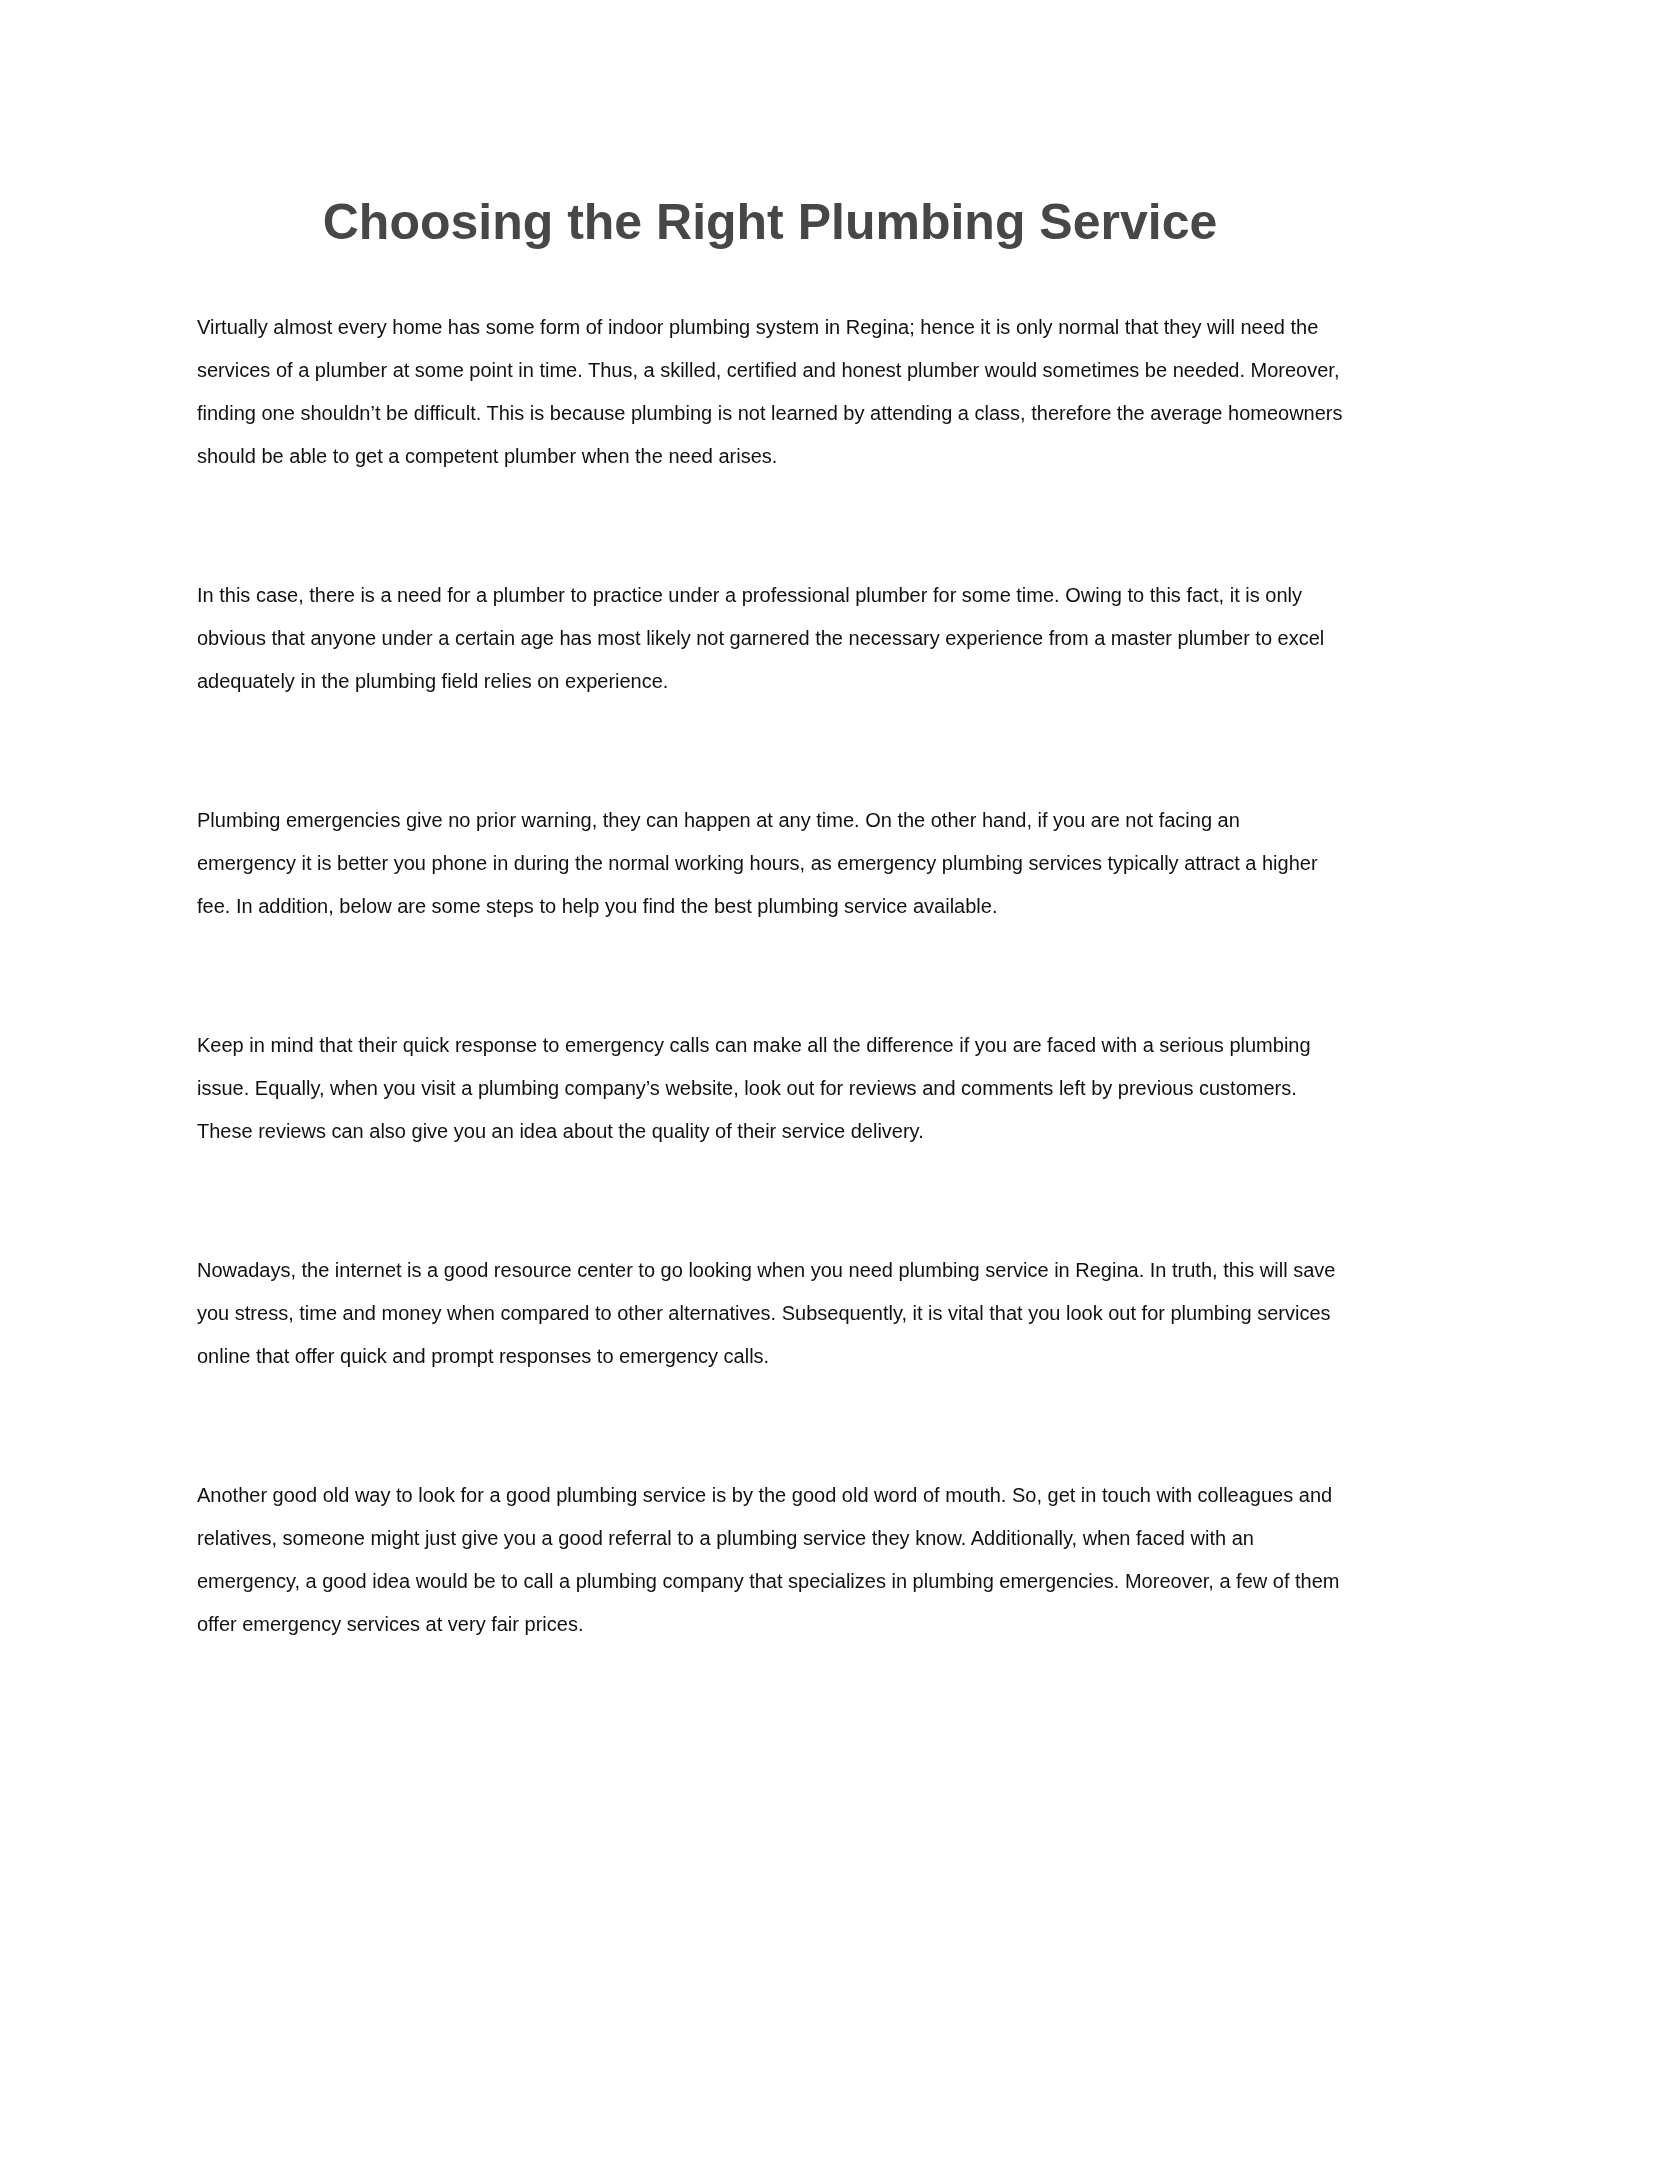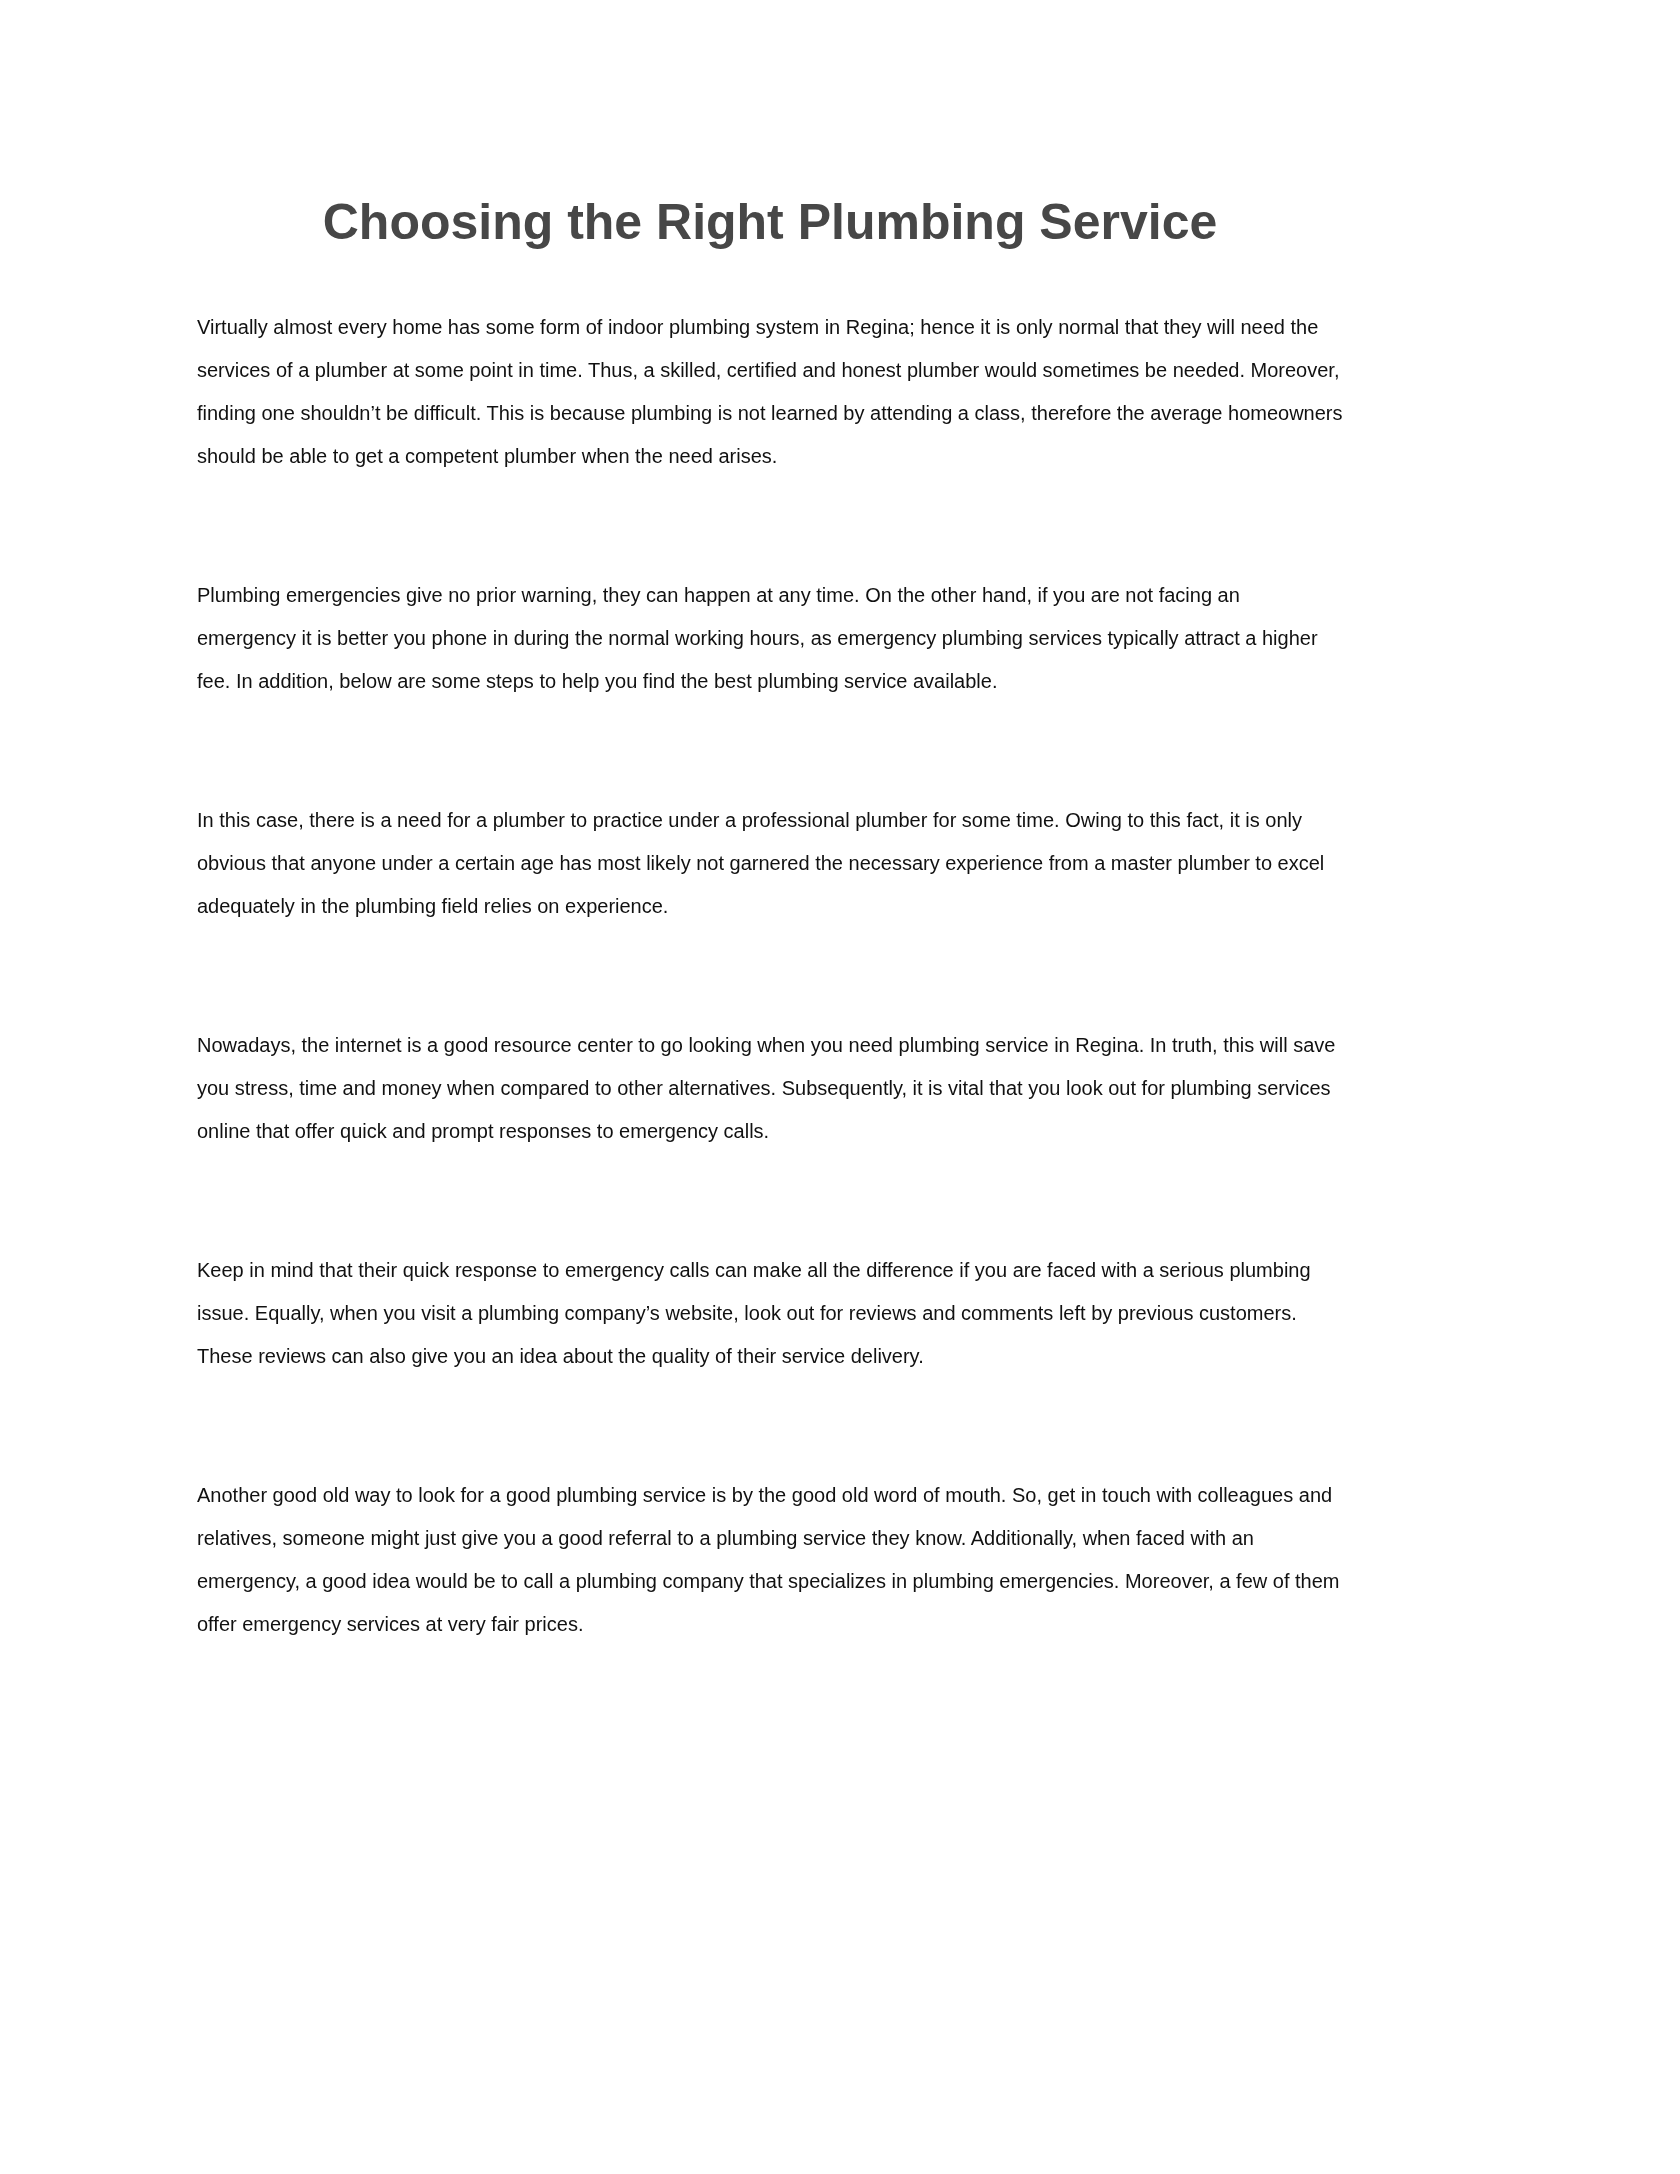--- a/index.html
+++ b/index.html
@@ -43,23 +43,23 @@
   }
 </style>
 </head>
 <body>
 
 <div class="page">
   <h1 class="doc-title">Choosing the Right Plumbing Service</h1>
 
   <p class="doc-para">Virtually almost every home has some form of indoor plumbing system in Regina; hence it is only normal that they will need the services of a plumber at some point in time. Thus, a skilled, certified and honest plumber would sometimes be needed. Moreover, finding one shouldn’t be difficult. This is because plumbing is not learned by attending a class, therefore the average homeowners should be able to get a competent plumber when the need arises.</p>
 
+  <p class="doc-para">In this case, there is a need for a plumber to practice under a professional plumber for some time. Owing to this fact, it is only obvious that anyone under a certain age has most likely not garnered the necessary experience from a master plumber to excel adequately in the plumbing field relies on experience.</p>
+
   <p class="doc-para">Plumbing emergencies give no prior warning, they can happen at any time. On the other hand, if you are not facing an emergency it is better you phone in during the normal working hours, as emergency plumbing services typically attract a higher fee. In addition, below are some steps to help you find the best plumbing service available.</p>
 
-  <p class="doc-para">In this case, there is a need for a plumber to practice under a professional plumber for some time. Owing to this fact, it is only obvious that anyone under a certain age has most likely not garnered the necessary experience from a master plumber to excel adequately in the plumbing field relies on experience.</p>
+  <p class="doc-para">Keep in mind that their quick response to emergency calls can make all the difference if you are faced with a serious plumbing issue. Equally, when you visit a plumbing company’s website, look out for reviews and comments left by previous customers. These reviews can also give you an idea about the quality of their service delivery.</p>
 
   <p class="doc-para">Nowadays, the internet is a good resource center to go looking when you need plumbing service in Regina. In truth, this will save you stress, time and money when compared to other alternatives. Subsequently, it is vital that you look out for plumbing services online that offer quick and prompt responses to emergency calls.</p>
-
-  <p class="doc-para">Keep in mind that their quick response to emergency calls can make all the difference if you are faced with a serious plumbing issue. Equally, when you visit a plumbing company’s website, look out for reviews and comments left by previous customers. These reviews can also give you an idea about the quality of their service delivery.</p>
 
   <p class="doc-para">Another good old way to look for a good plumbing service is by the good old word of mouth. So, get in touch with colleagues and relatives, someone might just give you a good referral to a plumbing service they know. Additionally, when faced with an emergency, a good idea would be to call a plumbing company that specializes in plumbing emergencies. Moreover, a few of them offer emergency services at very fair prices.</p>
 </div>
 
 
 </body></html>

